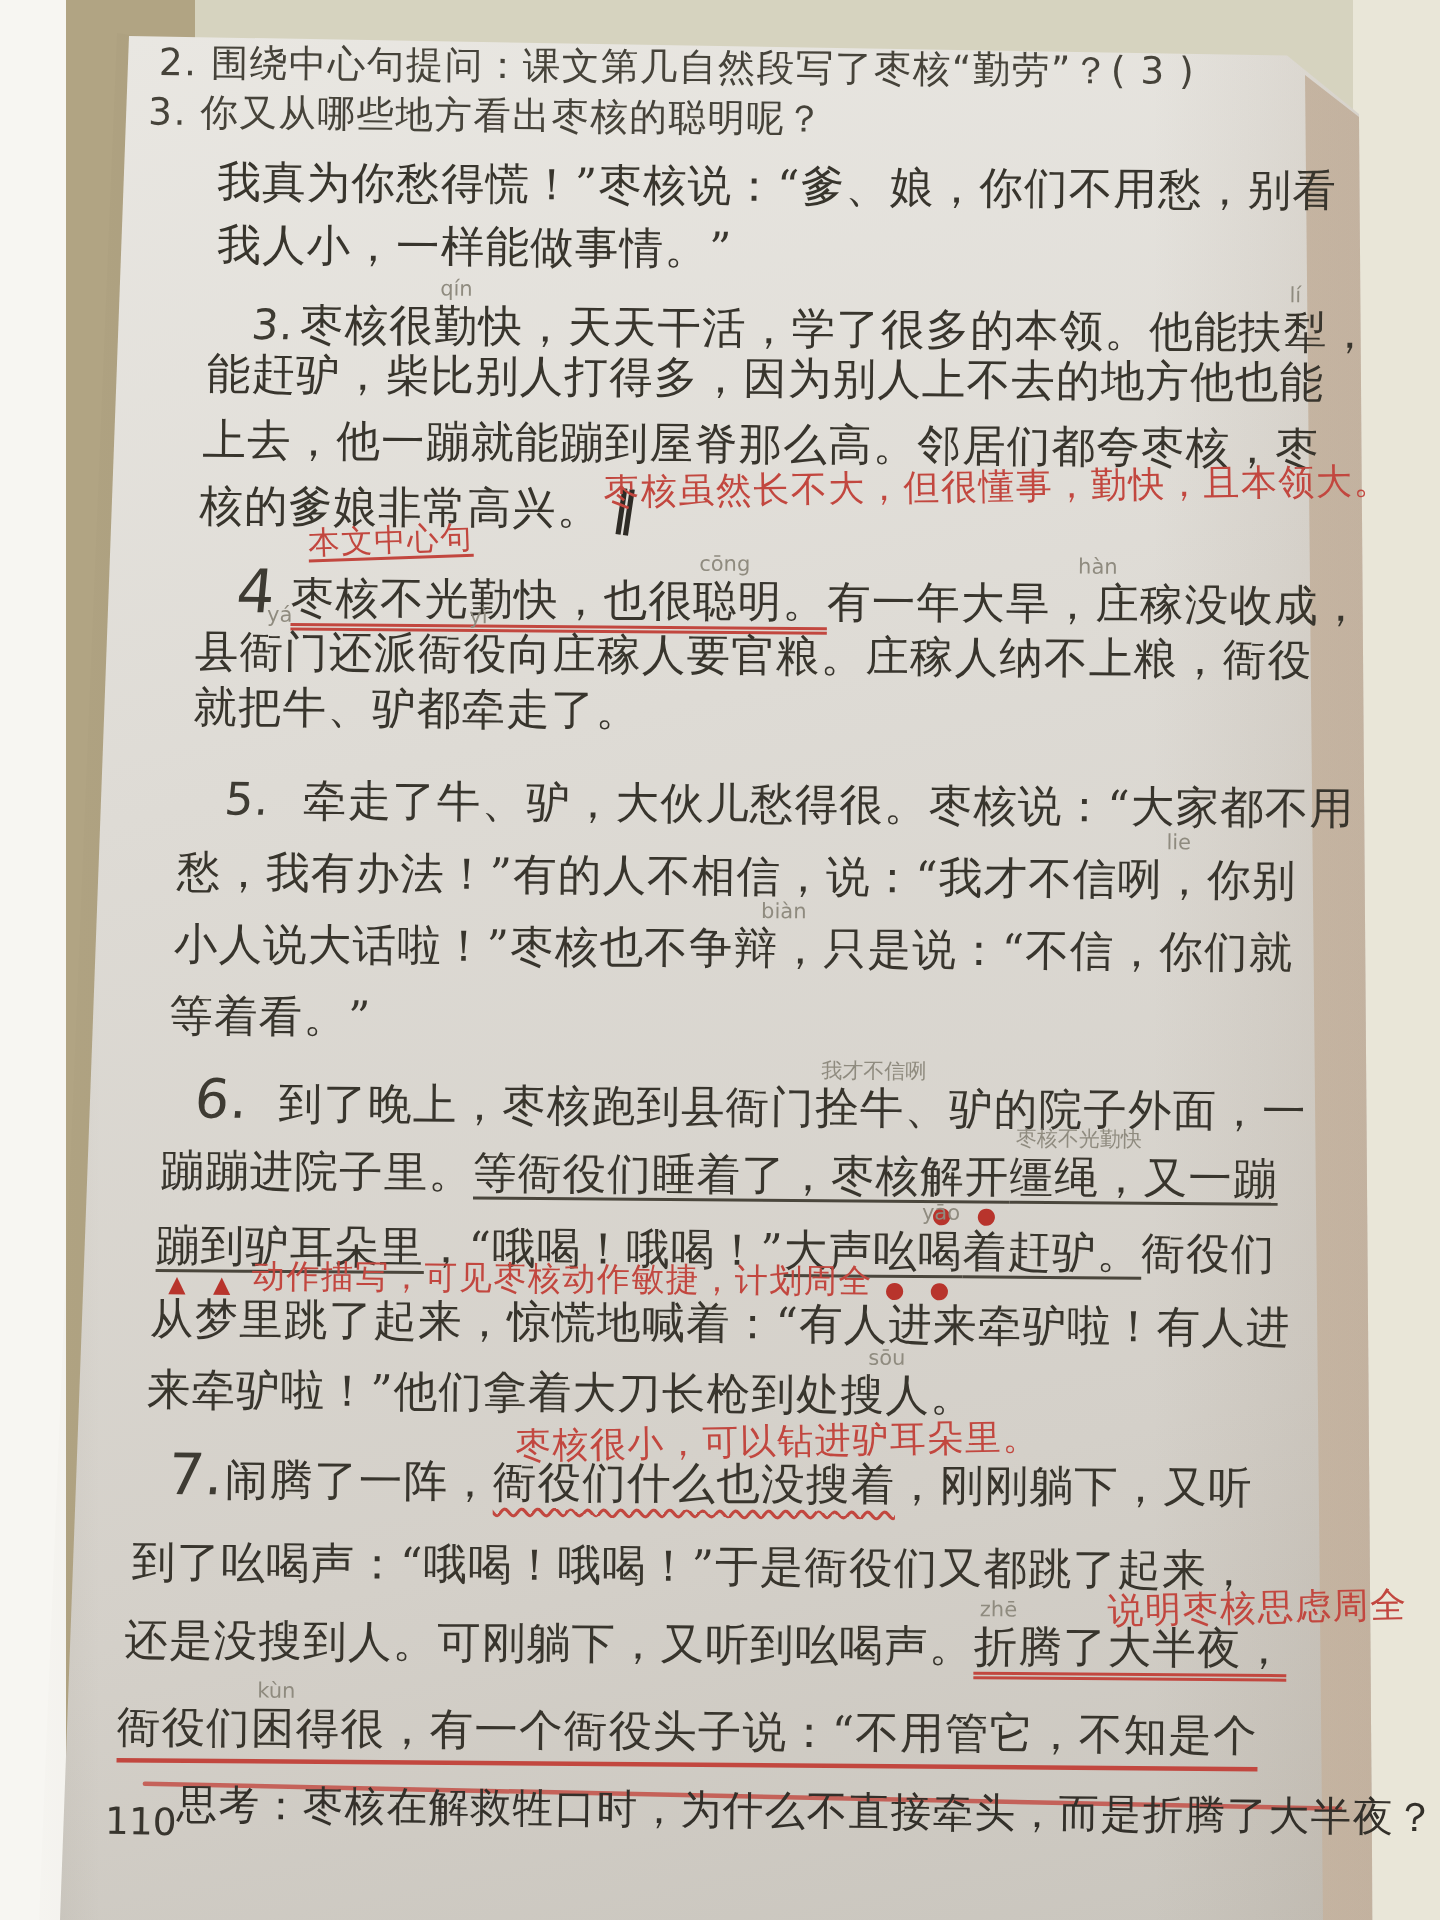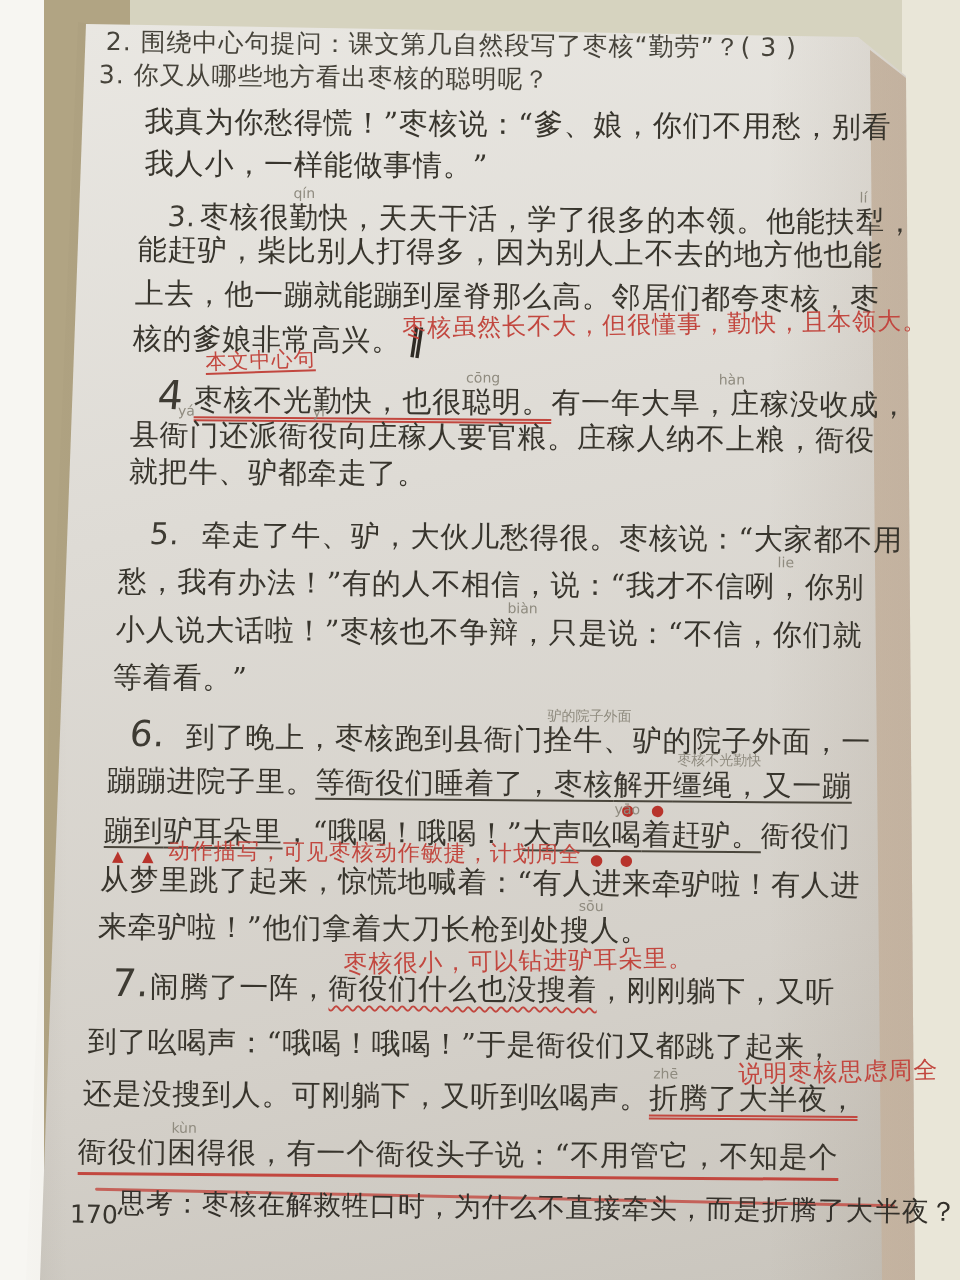--- a/index.html
+++ b/index.html
@@ -54,35 +54,35 @@
 <div class="bg-right"></div>
 <div class="bg-white-strip"></div>
 <div class="bg-desk"></div>
 <div class="edge-shadow"></div>
 <div class="paper"></div>
 <div class="edge-band"></div>
 <div class="paper-shade"></div>
 
 <div id="content">
   <div class="stroke-red"></div>
-  <span class="page-number">170</span>
+  <span class="page-number">110</span>
 <div class="line" style="top: 105px; left: 145px;"><span class="txt"><span>我真为你愁得慌！”枣核说：“爹、娘，你们不用愁，别看</span></span></div>
     <div class="line" style="top: 147px; left: 145px;"><span class="txt"><span>我人小，一样能做事情。”</span></span></div>
     <div class="line" style="top: 200px; left: 168px;"><span class="num" style="width: 32px; font-size: 28px;">3.</span><span class="txt"><span>枣核很勤快，天天干活，学了很多的本领。他能扶犁，</span><span class="py" style="left: 93.4px;">qín</span><span class="py" style="left: 659.6px;">lí</span></span></div>
     <div class="line" style="top: 233px; left: 138px;"><span class="txt"><span>能赶驴，柴比别人打得多，因为别人上不去的地方他也能</span></span></div>
     <div class="line" style="top: 277px; left: 135px;"><span class="txt"><span>上去，他一蹦就能蹦到屋脊那么高。邻居们都夸枣核，枣</span></span></div>
     <div class="line" style="top: 320px; left: 133px;"><span class="txt"><span>核的爹娘非常高兴。</span><span class="pmark">‖</span></span></div>
     <div class="line" style="top: 372px; left: 158px;"><span class="num" style="width: 36px; font-size: 40px;">4</span><span class="txt"><span class="u-red2">枣核不光勤快，也很聪明。</span><span>有一年大旱，庄稼没收成，</span><span class="py" style="left: 272.2px;">cōng</span><span class="py" style="left: 480.8px; margin-left: 44px;">hàn</span></span></div>
     <div class="line" style="top: 418px; left: 130px;"><span class="txt"><span>县衙门还派衙役向庄稼人要官粮。庄稼人纳不上粮，衙役</span><span class="py" style="left: 48px;">yá</span><span class="py" style="left: 182.8px;">yì</span></span></div>
     <div class="line" style="top: 455px; left: 129px;"><span class="txt"><span>就把牛、驴都牵走了。</span></span></div>
     <div class="line" style="top: 517px; left: 150px;"><span class="num" style="width: 52px; font-size: 30px;">5.</span><span class="txt"><span>牵走了牛、驴，大伙儿愁得很。枣核说：“大家都不用</span></span></div>
     <div class="line" style="top: 565px; left: 118px;"><span class="txt"><span>愁，我有办法！”有的人不相信，说：“我才不信咧，你别</span><span class="py" style="left: 659.6px;">lie</span></span></div>
     <div class="line" style="top: 613px; left: 116px;"><span class="txt"><span>小人说大话啦！”枣核也不争辩，只是说：“不信，你们就</span><span class="py" style="left: 391.4px;">biàn</span></span></div>
     <div class="line" style="top: 661px; left: 113px;"><span class="txt"><span>等着看。”</span></span></div>
-    <div class="line" style="top: 713px; left: 130px;"><span class="num" style="width: 56px; font-size: 36px;">6.</span><span class="txt"><span>到了晚上，枣核跑到县衙门拴牛、驴的院子外面，一</span><span class="py" style="left: 361.6px;">驴的院子外面</span></span></div>
+    <div class="line" style="top: 713px; left: 130px;"><span class="num" style="width: 56px; font-size: 36px;">6.</span><span class="txt"><span>到了晚上，枣核跑到县衙门拴牛、驴的院子外面，一</span><span class="py" style="left: 361.6px;">我才不信咧</span></span></div>
     <div class="line" style="top: 763px; left: 107px;"><span class="txt"><span>蹦蹦进院子里。</span><span class="u-blk">等衙役们睡着了，枣核</span><span class="u-blk em-dot">解开</span><span class="u-blk">缰绳，又一蹦</span><span class="py" style="left: 570.2px;">枣核不光勤快</span></span></div>
     <div class="line" style="top: 813px; left: 104px;"><span class="txt"><span class="u-blk em-tri">蹦到</span><span class="u-blk">驴耳朵里</span><span>，“哦喝！哦喝！”</span><span class="u-blk">大声</span><span class="u-blk em-dot">吆喝</span><span class="u-blk">着赶驴。</span><span>衙役们</span><span class="py" style="left: 510.6px;">yāo</span></span></div>
     <div class="line" style="top: 863px; left: 100px;"><span class="txt"><span>从梦里跳了起来，惊慌地喊着：“有人进来牵驴啦！有人进</span></span></div>
     <div class="line" style="top: 910px; left: 98px;"><span class="txt"><span>来牵驴啦！”他们拿着大刀长枪到处搜人。</span><span class="py" style="left: 480.8px;">sōu</span></span></div>
     <div class="line" style="top: 962px; left: 112px;"><span class="num" style="width: 38px; font-size: 38px;">7.</span><span class="txt"><span>闹腾了一阵，</span><span class="u-redw">衙役们什么也没搜着</span><span>，刚刚躺下，又听</span></span></div>
     <div class="line" style="top: 1025px; left: 88px;"><span class="txt"><span>到了吆喝声：“哦喝！哦喝！”于是衙役们又都跳了起来，</span></span></div>
     <div class="line" style="top: 1077px; left: 83px;"><span class="txt"><span>还是没搜到人。可刚躺下，又听到吆喝声。</span><span class="u-red2">折腾了大半夜，</span><span class="py" style="left: 570.2px;">zhē</span></span></div>
     <div class="line" style="top: 1135px; left: 78px;"><span class="txt"><span class="u-red1">衙役们困得很，有一个衙役头子说：“不用管它，不知是个</span><span class="py" style="left: 93.4px;">kùn</span></span></div>
     <div class="hw hw-pencil" style="left: 106px; top: 25px; font-size: 25px; transform: rotate(0.5deg);">2. 围绕中心句提问：课文第几自然段写了枣核“勤劳”？( 3 )</div>
     <div class="hw hw-pencil" style="left: 99px; top: 58px; font-size: 25px; transform: rotate(0.6deg);">3. 你又从哪些地方看出枣核的聪明呢？</div>

